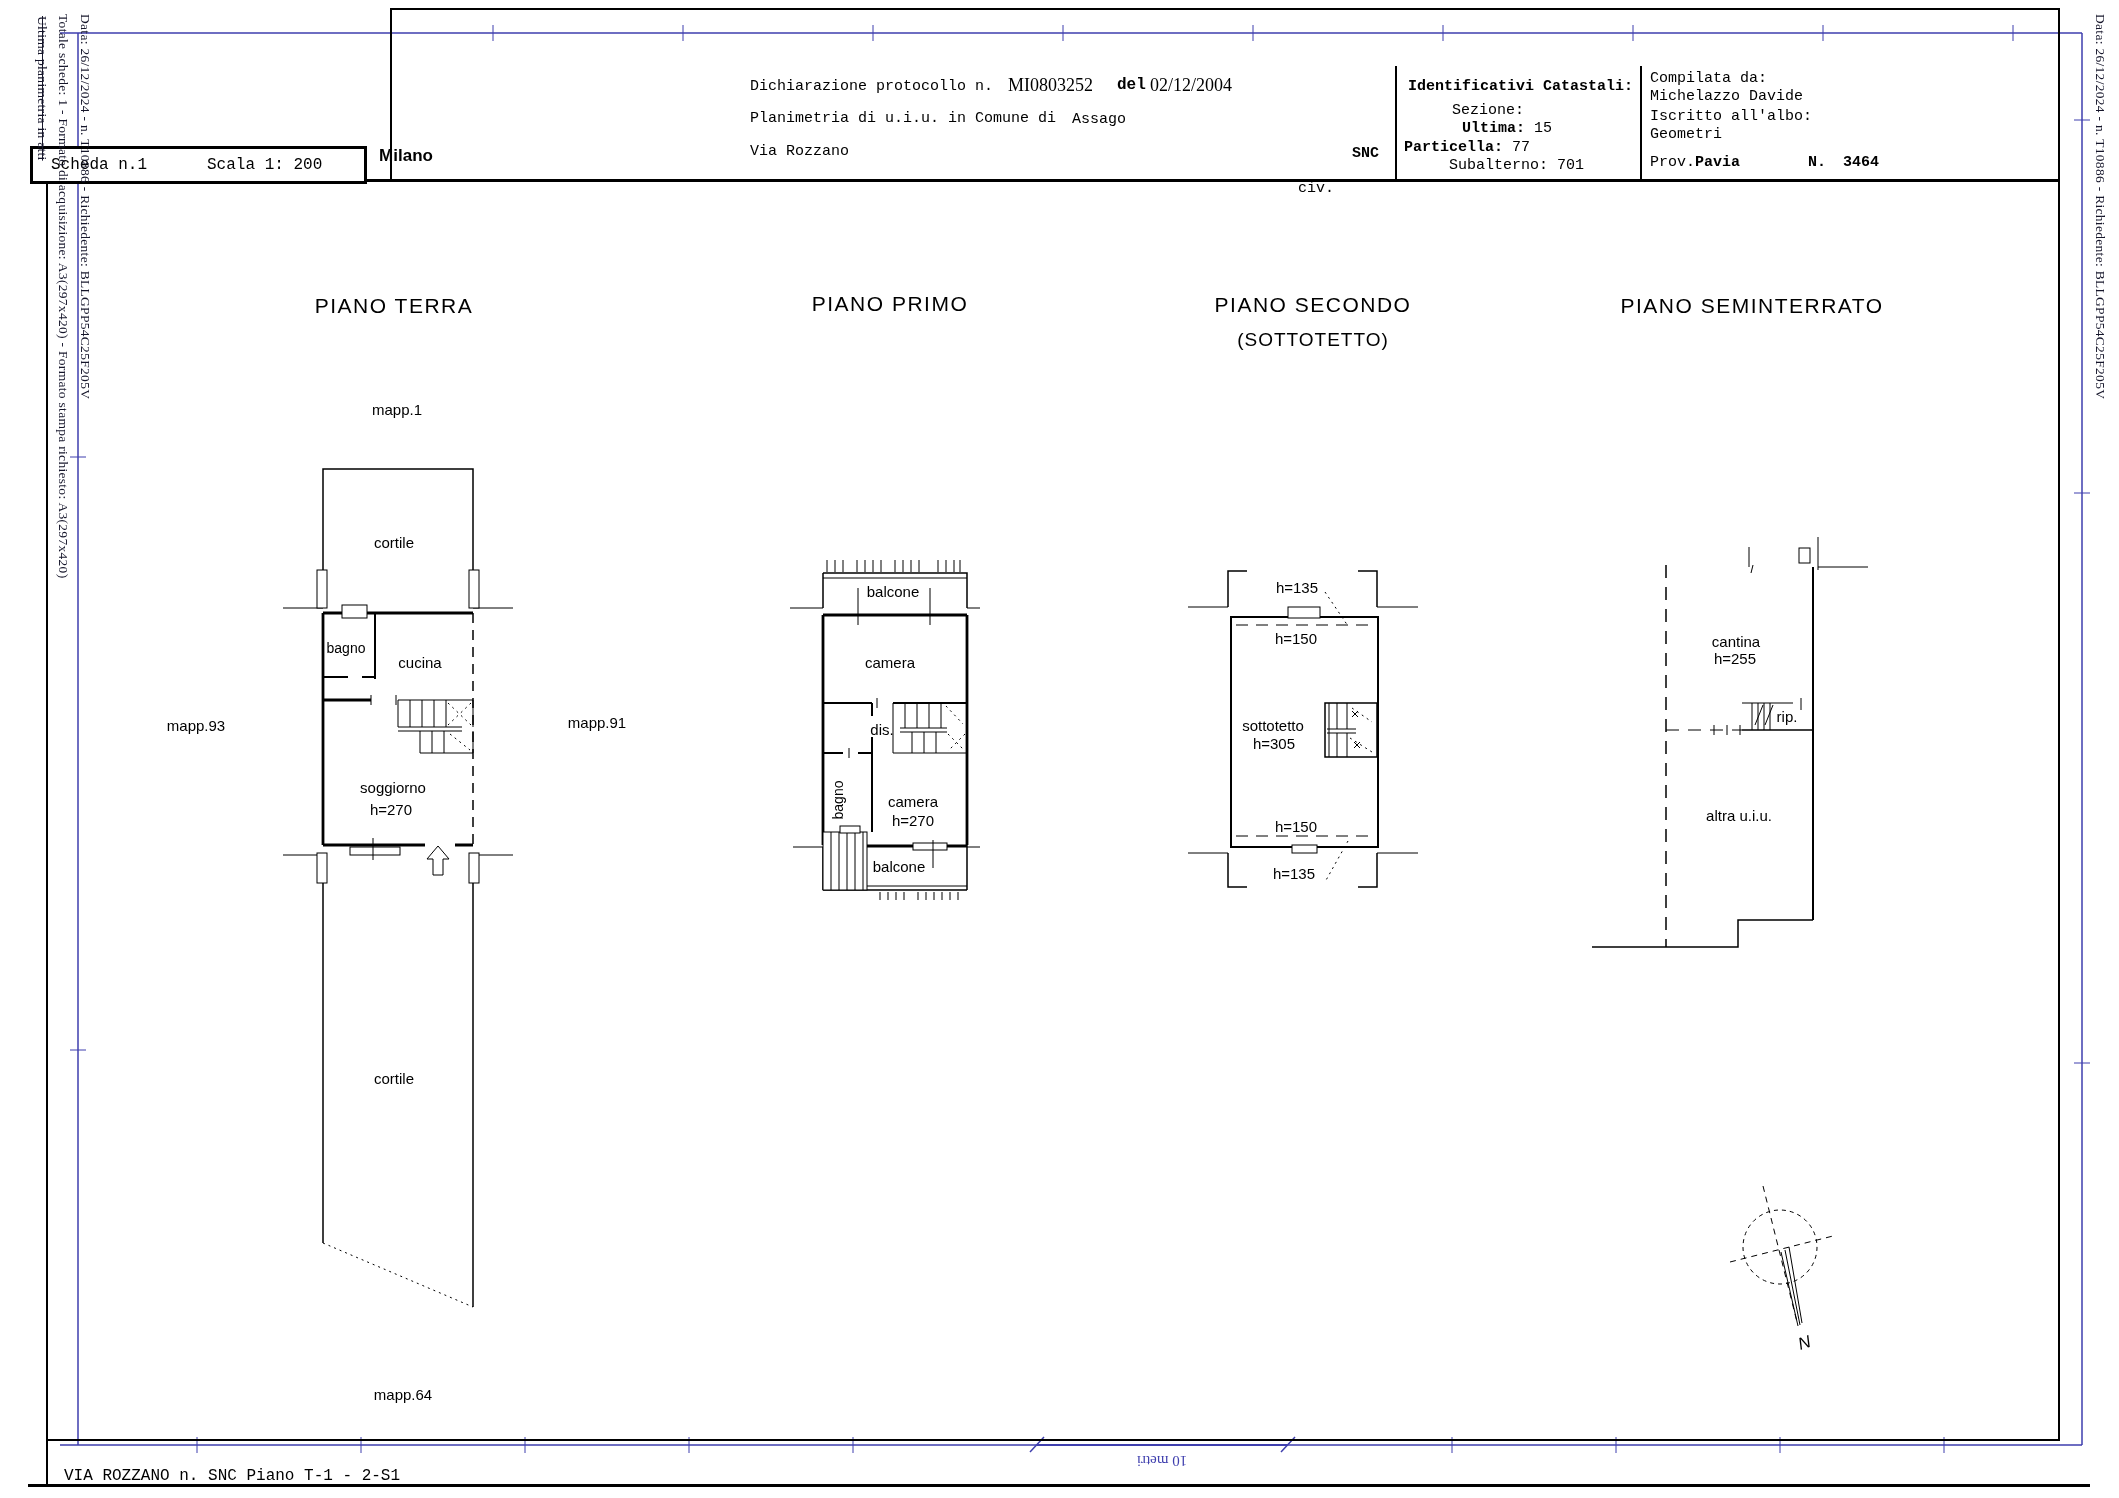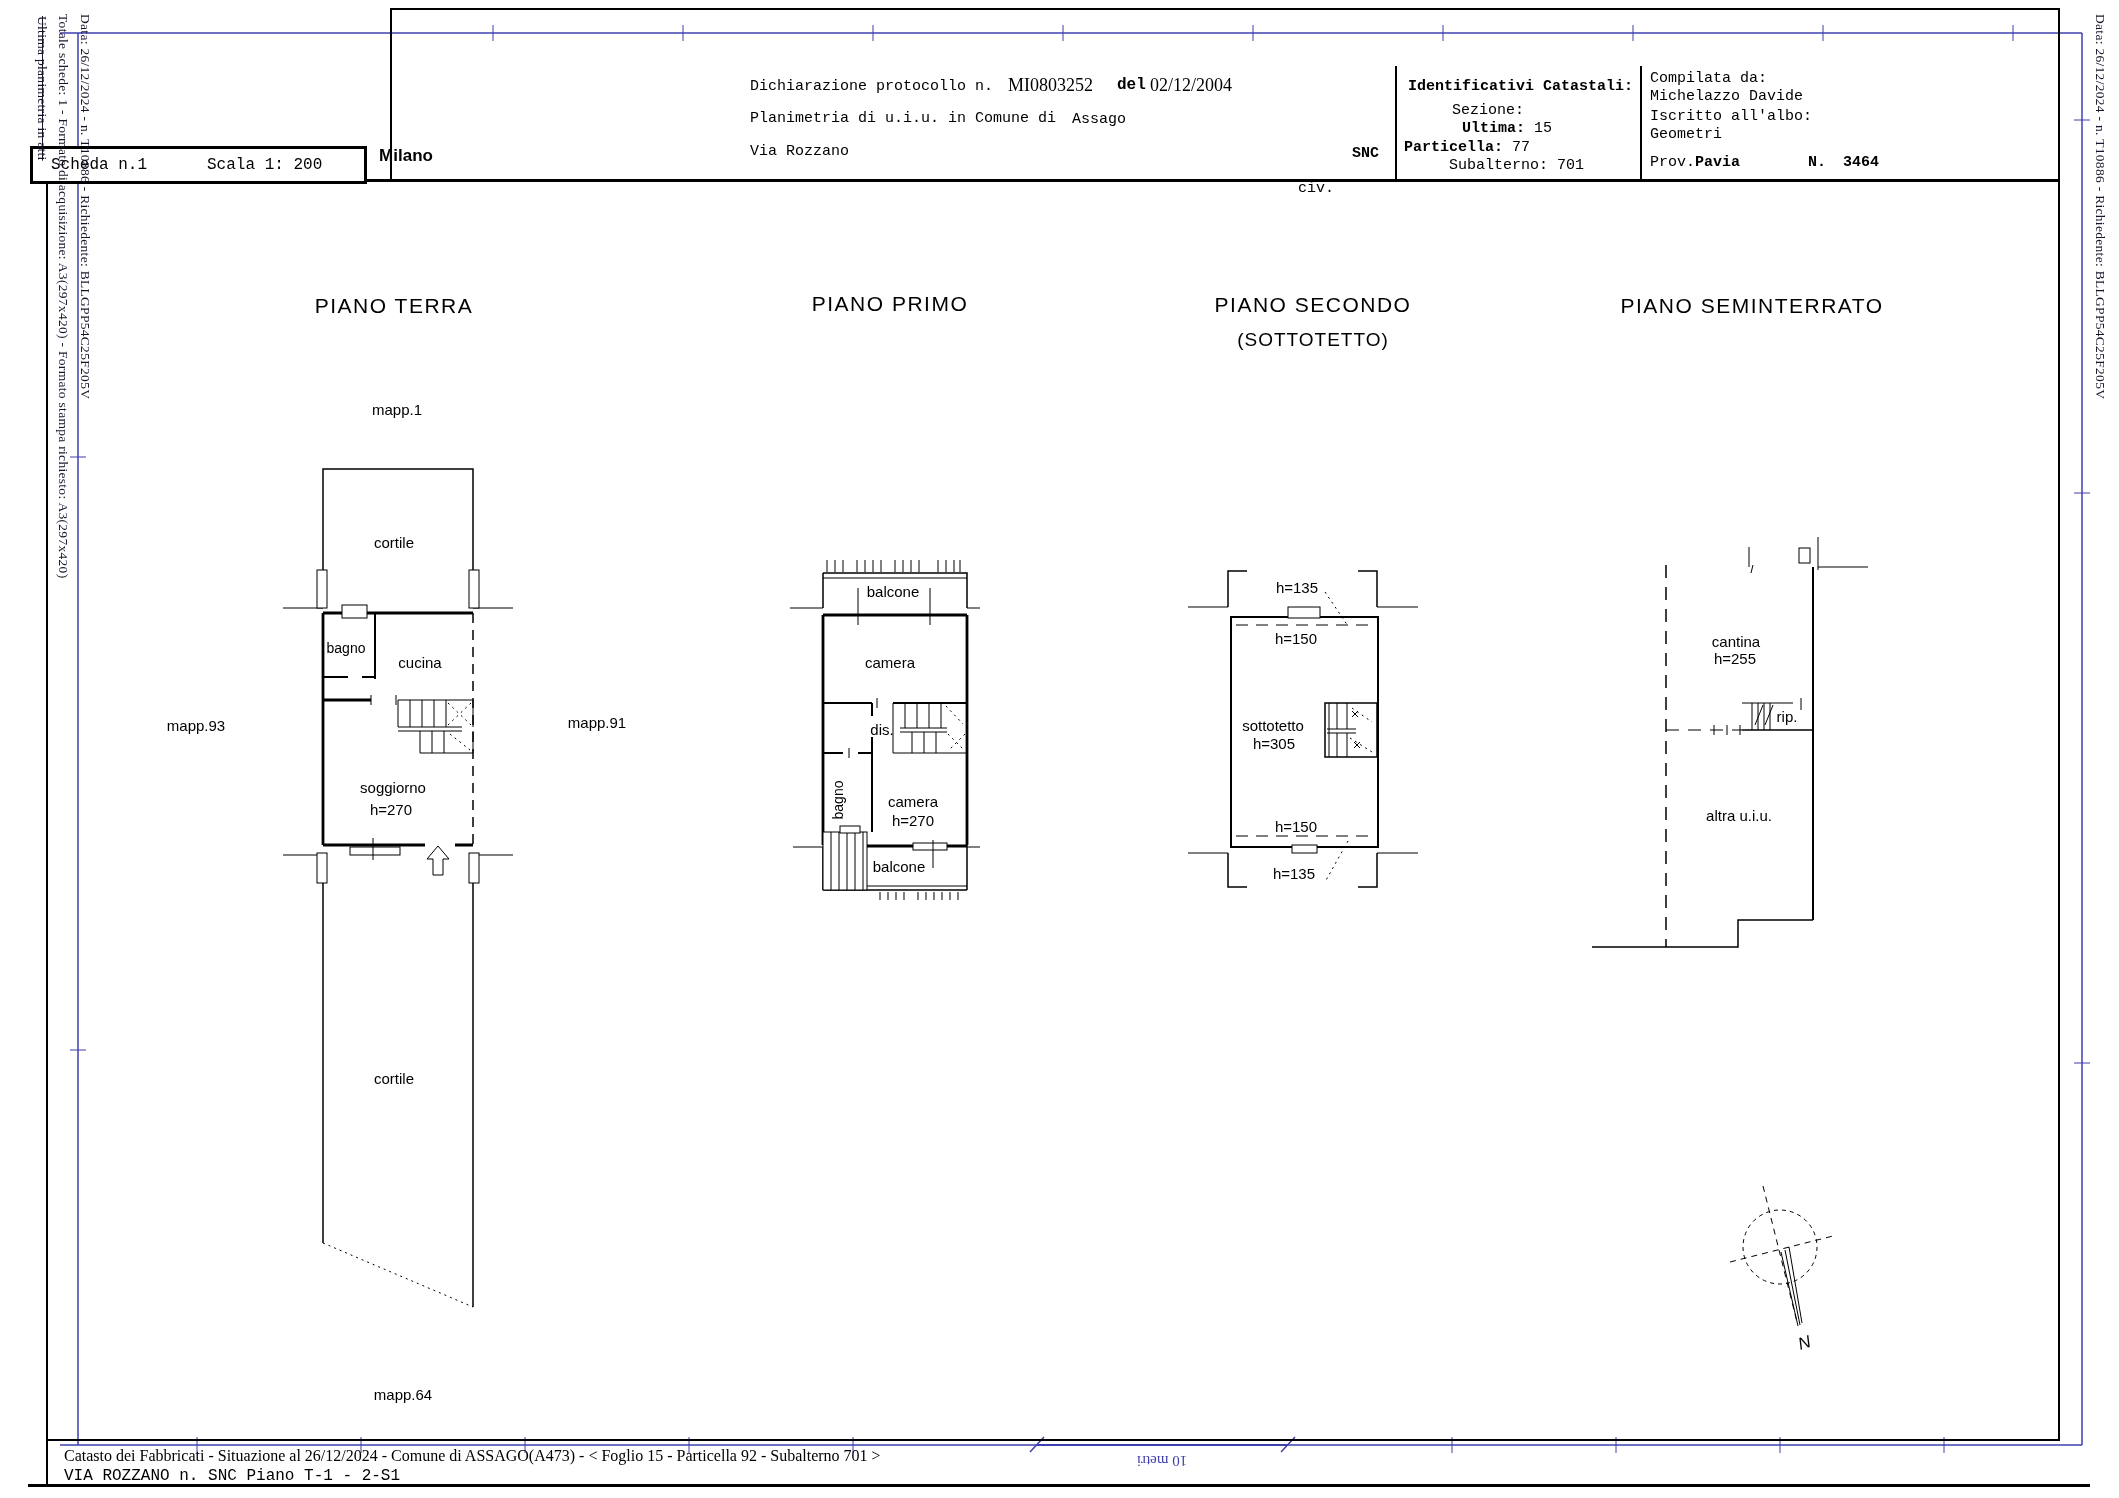--- a/index.html
+++ b/index.html
@@ -257,16 +257,15 @@
     <span class="mono" style="margin-left:60px;">Scala 1: 200</span>
   </div>
 
   <div class="vtext" style="left:34px;top:16px;text-decoration:line-through;">Ultima planimetria in atti</div>
   <div class="vtext" style="left:55px;top:14px;">Totale schede: 1 - Formato di acquisizione: A3(297x420)  - Formato stampa richiesto: A3(297x420)</div>
   <div class="vtext" style="left:77px;top:14px;">Data: 26/12/2024 - n. T10886 - Richiedente: BLLGPP54C25F205V</div>
   <div class="vtext" style="left:2092px;top:14px;">Data: 26/12/2024 - n. T10886 - Richiedente: BLLGPP54C25F205V</div>
 
   <div id="scalebar-label">10 metri</div>
 
-  <div class="footer" style="left:64px;top:1447px;">Catasto dei Fabbricati - Situazione al 26/12/2024 - Comune di ASSAGO(A473) - &lt;  Foglio 15 - Particella  92 - Subalterno 701 &gt;</div>
   <div class="footer" style="left:64px;top:1467px;font-family:Liberation Mono, monospace;">VIA ROZZANO n. SNC Piano T-1 - 2-S1</div>
 
 </div>
 
 </body></html>

